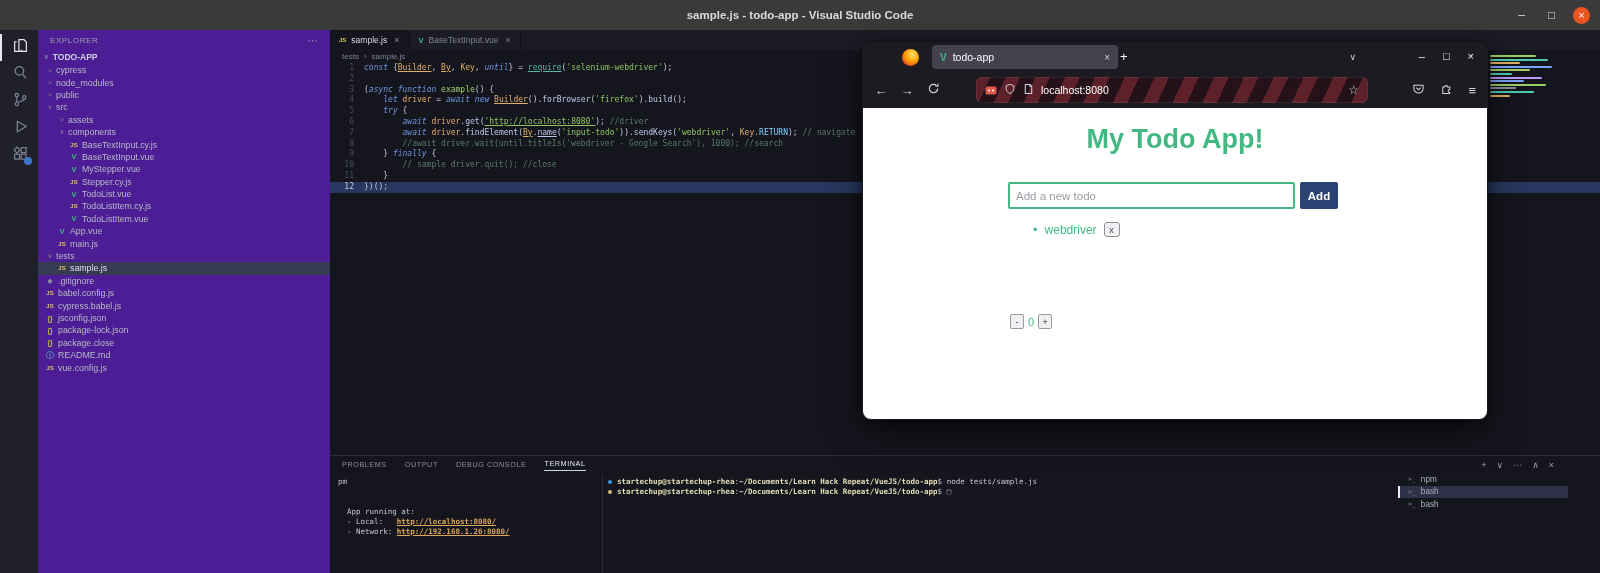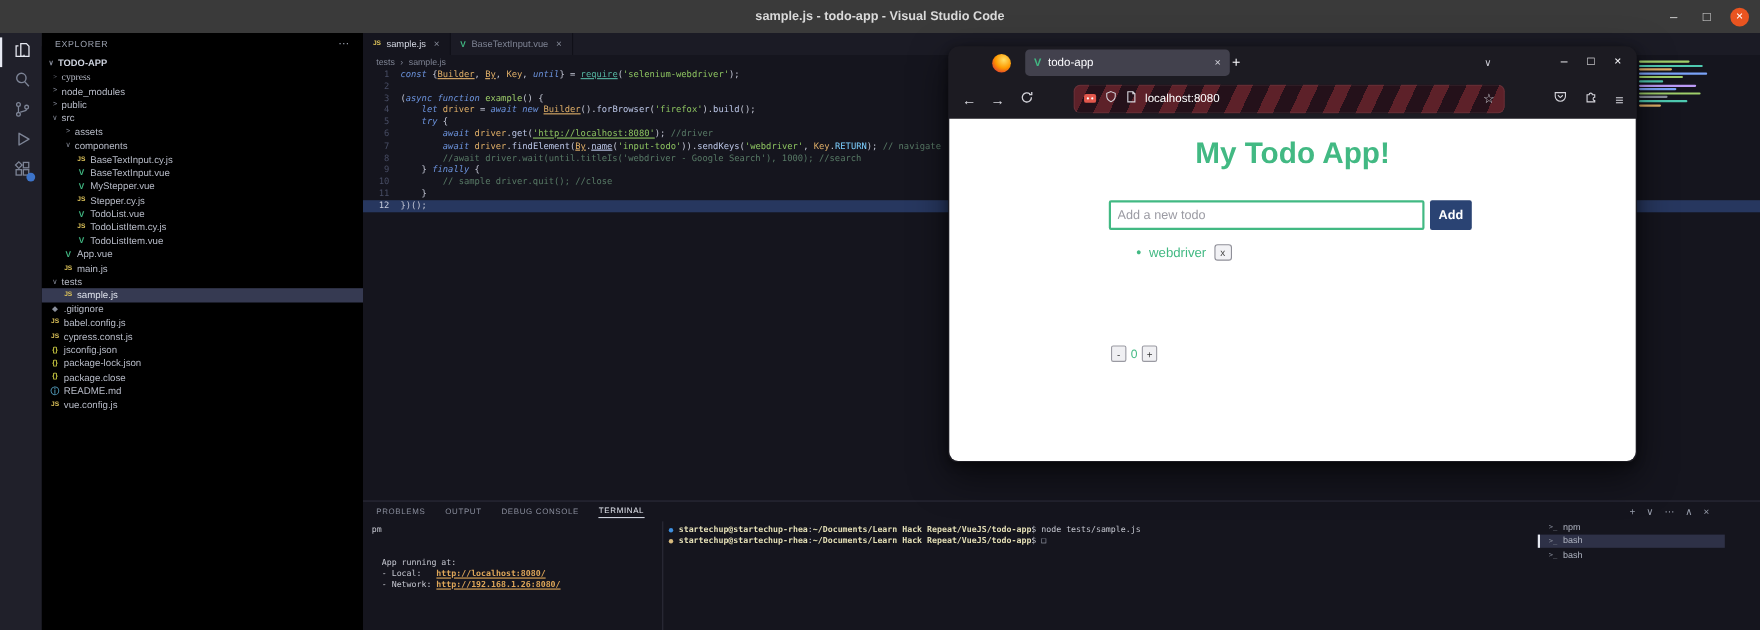--- a/index.html
+++ b/index.html
@@ -16,21 +16,21 @@
 
   
   .activitybar{position:absolute;left:0;top:30px;width:38px;height:543px;background:#20202a;
     display:flex;flex-direction:column;padding-top:4px;}
   .ab-item{height:27px;display:flex;align-items:center;justify-content:center;color:#7d8496;
     position:relative;border-left:2px solid transparent;}
   .ab-item.active{color:#e7e9f2;border-left-color:#e7e9f2;}
   .badge{position:absolute;right:6px;bottom:4px;width:8px;height:8px;border-radius:50%;background:#3d74c9;}
 
   
-  .sidebar{position:absolute;left:38px;top:30px;width:292px;height:543px;background:#000000;}
+  .sidebar{position:absolute;left:38px;top:30px;width:292px;height:543px;background:#4c1d95;}
   .sb-header{height:20px;display:flex;justify-content:space-between;align-items:center;
     padding:0 12px;font-size:8px;letter-spacing:.6px;color:#9aa0ae;}
   .sb-more{font-size:10px;color:#9aa0ae;}
   .sb-section{height:14px;display:flex;align-items:center;gap:4px;padding-left:6px;
     font-size:8.5px;font-weight:bold;color:#ccd1dd;}
   .sb-section .chev{width:auto;}
   #file-tree{position:absolute;left:0;top:34px;right:0;}
   .tr{height:12.4px;display:flex;align-items:center;color:#b7bbc7;font-size:8.8px;white-space:nowrap;}
   .tr.sel{background:#363a52;color:#dce0ea;}
   .chev{width:12px;flex:none;text-align:center;color:#868b99;font-size:6.5px;}
@@ -201,21 +201,21 @@
   <div class="sidebar">
     <div class="sb-header">
       <span>EXPLORER</span>
       <span class="sb-more">⋯</span>
     </div>
     <div class="sb-section">
       <span class="chev">∨</span>
       <span>TODO-APP</span>
     </div>
     <div id="file-tree">
-        <div class="tr" style="padding-left: 6px; font-family: Liberation Serif, serif;">
+        <div class="tr" style="padding-left: 6px;">
           <span class="chev">&gt;</span>
           <span class="flabel">cypress</span>
         </div>
         <div class="tr" style="padding-left: 6px;">
           <span class="chev">&gt;</span>
           <span class="flabel">node_modules</span>
         </div>
         <div class="tr" style="padding-left: 6px;">
           <span class="chev">&gt;</span>
           <span class="flabel">public</span>
@@ -279,21 +279,21 @@
         <div class="tr" style="padding-left: 6px;">
           <span class="ficon git">◆</span>
           <span class="flabel">.gitignore</span>
         </div>
         <div class="tr" style="padding-left: 6px;">
           <span class="ficon js">JS</span>
           <span class="flabel">babel.config.js</span>
         </div>
         <div class="tr" style="padding-left: 6px;">
           <span class="ficon js">JS</span>
-          <span class="flabel">cypress.const.js</span>
+          <span class="flabel">cypress.babel.js</span>
         </div>
         <div class="tr" style="padding-left: 6px;">
           <span class="ficon json">{}</span>
           <span class="flabel">jsconfig.json</span>
         </div>
         <div class="tr" style="padding-left: 6px;">
           <span class="ficon json">{}</span>
           <span class="flabel">package-lock.json</span>
         </div>
         <div class="tr" style="padding-left: 6px;">

